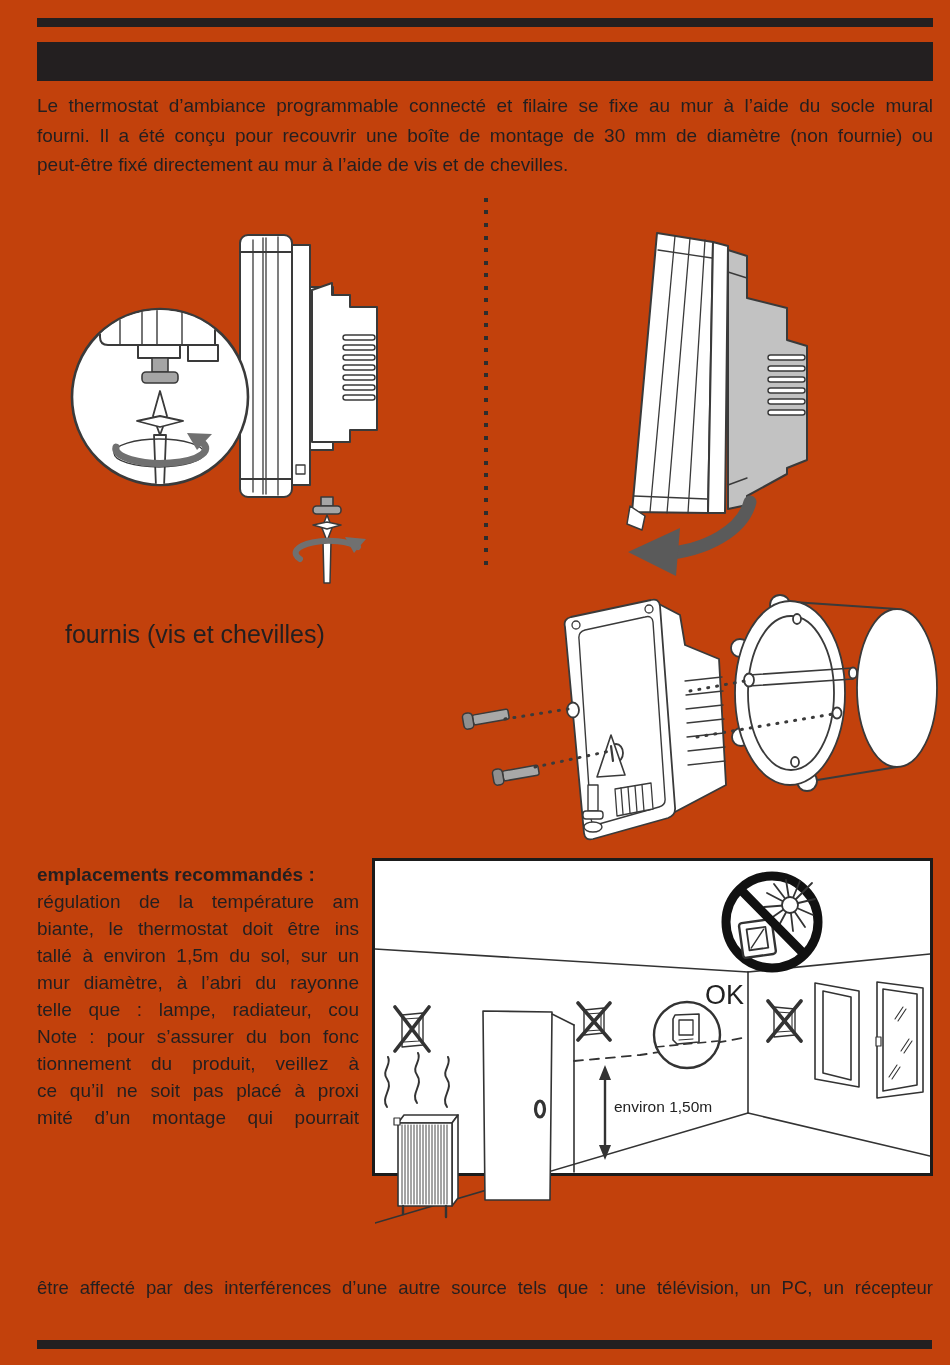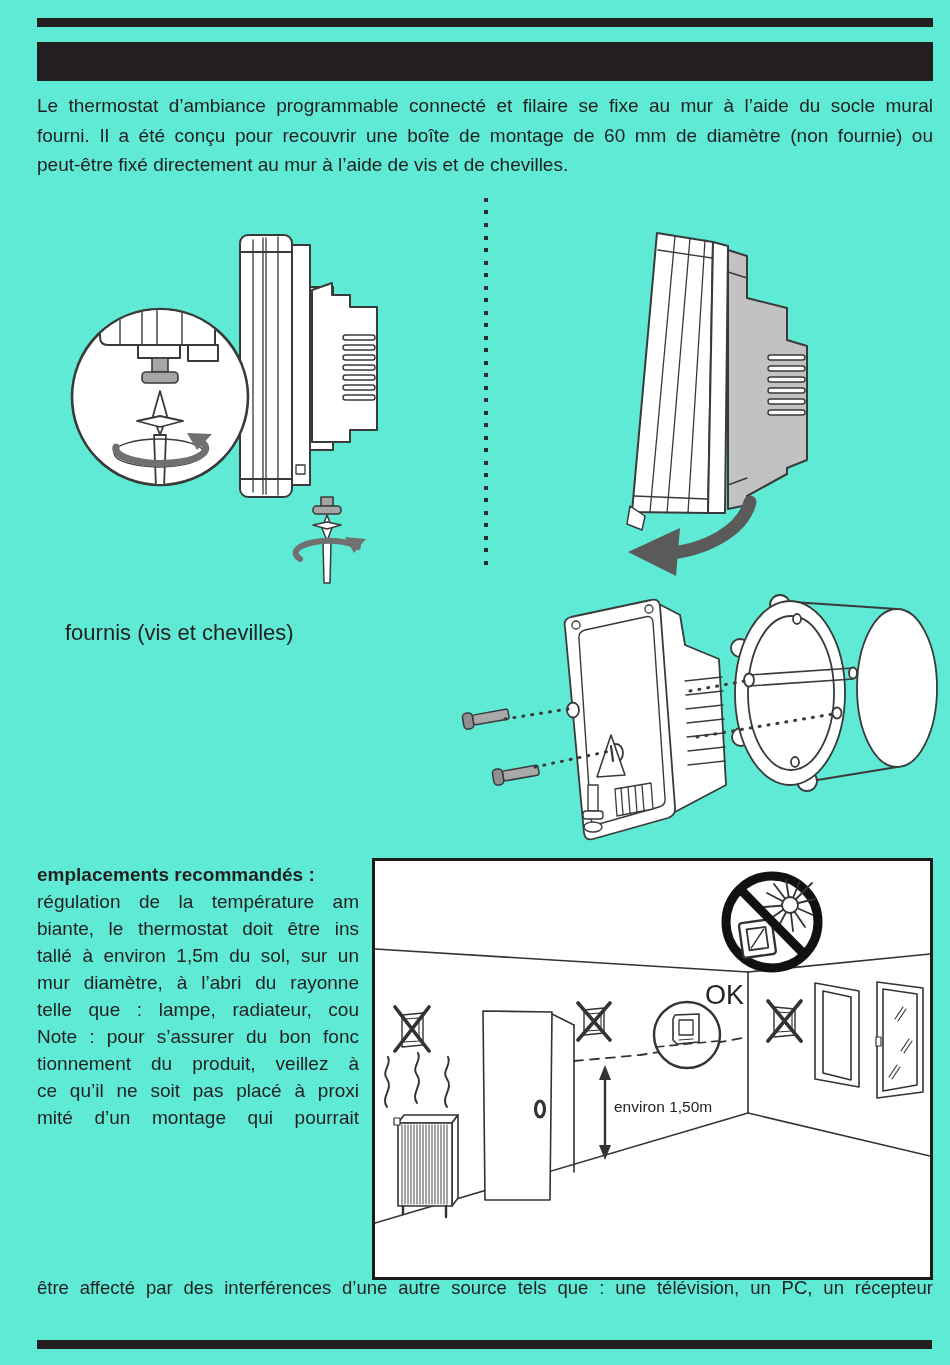--- a/index.html
+++ b/index.html
@@ -1,61 +1,61 @@
 <!DOCTYPE html>
 <html><head>
 <meta charset="utf-8">
 <style>
   html,body{margin:0;padding:0;background:#ffffff;}
   #page{
-    position:relative;width:950px;height:1365px;background:#5eead4;overflow:hidden;
+    position:relative;width:950px;height:1365px;background:#c2410c;overflow:hidden;
     font-family:"Liberation Sans",sans-serif;color:#231f20;
   }
   .abs{position:absolute;}
   .rule{background:#231f20;}
   #top-rule{left:37px;top:18px;width:896px;height:9px;}
   #title-band{left:37px;top:42px;width:896px;height:39px;background:#231f20;}
   #bottom-rule{left:37px;top:1340px;width:895px;height:9px;}
 
   #intro{left:37px;top:91px;width:896px;font-size:19px;line-height:29.5px;}
   .jline{text-align:justify;text-align-last:justify;white-space:normal;}
   .nline{text-align:left;text-align-last:left;}
 
-  #screws-note{left:65px;top:620px;font-size:22px;}
+  #screws-note{left:65px;top:620px;font-size:25px;}
 
   #dotted-sep{
     left:484px;top:198px;width:4px;height:372px;
     background-image:repeating-linear-gradient(to bottom,#2d2d2d 0 4px,transparent 4px 12.5px);
   }
 
   #placement-col{left:37px;top:861px;width:322px;font-size:19px;line-height:27px;}
   #placement-col .bold{font-weight:bold;text-align:center;}
   #placement-col .gap-lg{}
   #placement-col .gap-md{}
 
   #room-box{
-    left:372px;top:858px;width:561px;height:422px;box-sizing:border-box;
+    left:372px;top:858px;width:561px;height:318px;box-sizing:border-box;
     border:3px solid #1b1b1b;background:#fff;
   }
   #closing-line{left:37px;top:1276px;width:896px;font-size:18.5px;line-height:24px;}
 
   svg{display:block;}
   svg text{font-family:"Liberation Sans",sans-serif;}
 </style>
 </head>
 <body>
 
 <div id="page">
 
   <div id="top-rule" class="abs rule"></div>
   <div id="title-band" class="abs"></div>
 
   <div id="intro" class="abs">
     <div class="jline">Le thermostat d’ambiance programmable connecté et filaire se fixe au mur à l’aide du socle mural</div>
-    <div class="jline">fourni. Il a été conçu pour recouvrir une boîte de montage de 60 mm de diamètre (non fournie) ou</div>
+    <div class="jline">fourni. Il a été conçu pour recouvrir une boîte de montage de 30 mm de diamètre (non fournie) ou</div>
     <div class="nline">peut-être fixé directement au mur à l’aide de vis et de chevilles.</div>
   </div>
 
   <div class="abs" style="left:60px;top:195px;width:420px;height:390px;">
     <svg width="420" height="390" viewBox="0 0 420 390" fill="none" stroke="#3a3a3a" stroke-width="2" stroke-linejoin="round" stroke-linecap="round">
 
       <g fill="#ffffff">
         <rect x="180" y="40" width="52" height="262" rx="8"></rect>
         <line x1="180" y1="57" x2="232" y2="57"></line>
         <line x1="180" y1="284" x2="232" y2="284"></line>

